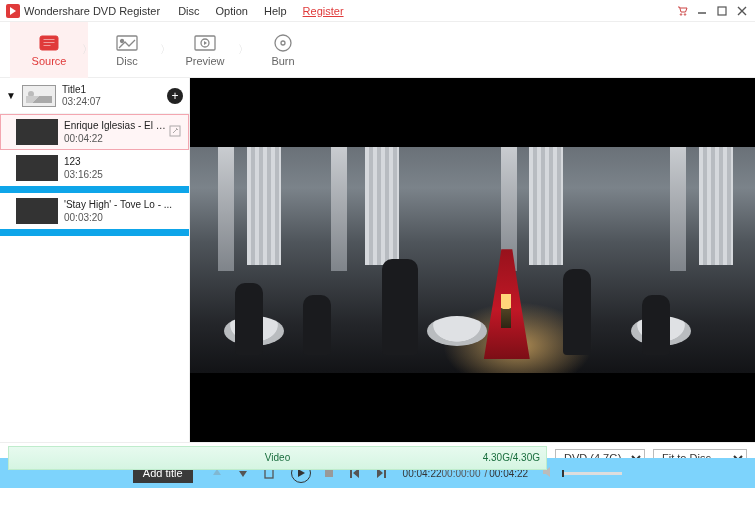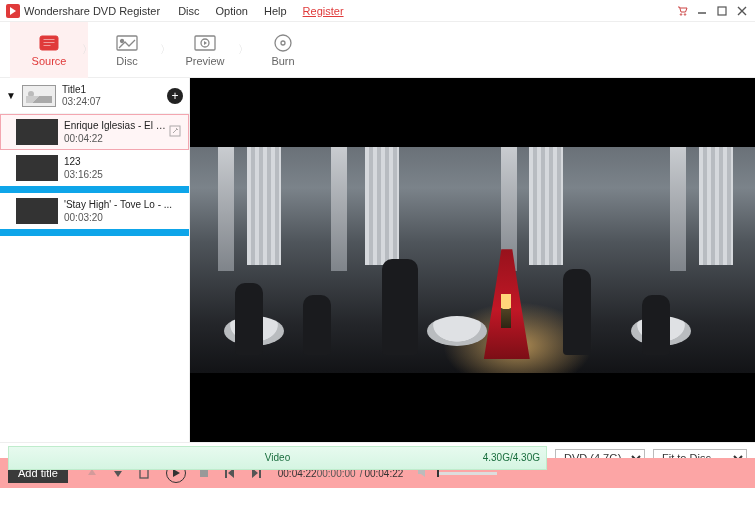--- a/index.html
+++ b/index.html
@@ -75,21 +75,21 @@
   .ctl { width:16px; height:16px; color:#555; cursor:pointer; display:flex; align-items:center; justify-content:center;}
   .ctl.disabled { opacity:0.35; cursor:default;}
   .play { width:20px; height:20px; border:1.5px solid #333; border-radius:50%; display:flex; align-items:center; justify-content:center;}
   .addtitle { background:#3a3a3a; color:#fff; font-size:11px; padding:4px 10px; margin-right:10px; cursor:pointer;}
   .time-now { font-size:10px; color:#555; margin-right:4px;}
   .time-dur { font-size:10px; color:#333;}
   .vol { display:flex; align-items:center; margin-left:14px;}
   .vol .bar { width:60px; height:3px; background:#ddd; margin-left:6px; position:relative;}
   .vol .bar::after{content:"";position:absolute;left:0;top:-2px;width:2px;height:7px;background:#333;}
   
-  .controls-bottom { position:absolute; left:0; right:0; bottom:30px; height:30px; display:flex; align-items:center; padding:0 8px; background:#fca5a5;}
+  .controls-bottom { position:absolute; left:0; right:0; bottom:30px; height:30px; display:flex; align-items:center; padding:0 8px; background:#7dd3fc;justify-content:center;}
 
   .footer { height:30px; display:flex; align-items:center; padding:0 8px; gap:8px; border-top:1px solid #eee;}
   .capacity { flex:1; height:24px; border:1px solid #bfeccc; background:linear-gradient(180deg,#e7faef,#d5f5e2); position:relative; display:flex; align-items:center;}
   .capacity .caplabel { position:absolute; left:50%; transform:translateX(-50%); font-size:10px; color:#1a6e3e;}
   .capacity .capvals { position:absolute; right:6px; font-size:10px; color:#1a6e3e;}
   .sel { height:18px; border:1px solid #bbb; background:#fff; font-size:11px; padding:1px 4px; color:#333;}
   .sel.disc { width:90px;} .sel.fit { width:94px;}
 </style>
 </head>
 <body>

